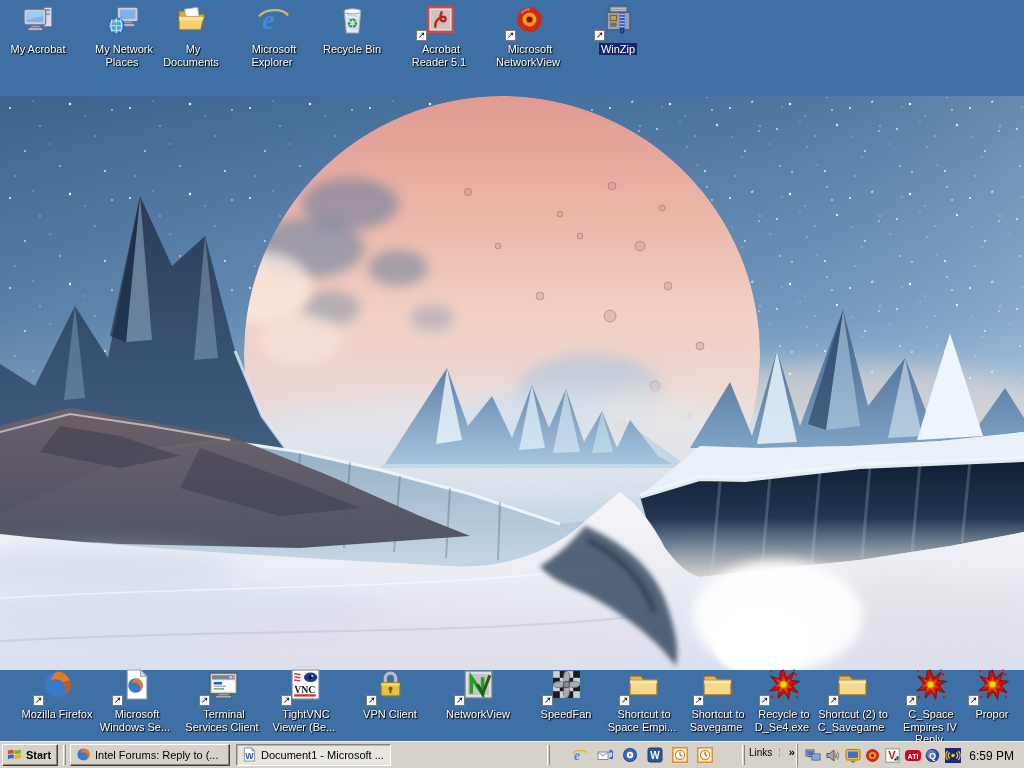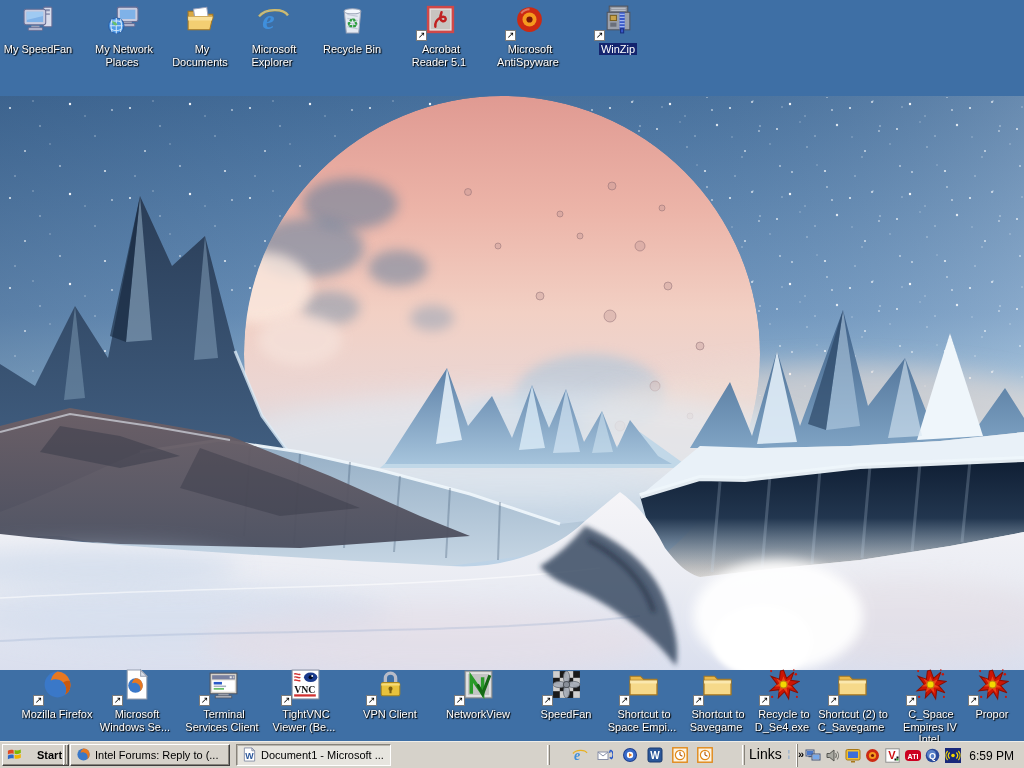--- a/index.html
+++ b/index.html
@@ -23,27 +23,27 @@
   
   #taskbar { position:absolute; left:0; bottom:0; width:1024px; height:27px;
              background:#D6D2CA; border-top:1px solid #EFEDE8; }
   .bevout { border:1px solid; border-color:#FFFFFF #404040 #404040 #FFFFFF;
             box-shadow:inset -1px -1px 0 #87837B; background:#D6D2CA; }
   .bevin  { border:1px solid; border-color:#87837B #FFFFFF #FFFFFF #87837B;
             box-shadow:inset 1px 1px 0 #b9b5ad; background:#E7E5DF; }
   .tb-item { position:absolute; top:2px; height:22px; display:flex; align-items:center; }
   .grip { position:absolute; top:3px; width:3px; height:20px;
           border-left:1px solid #FFFFFF; border-right:1px solid #87837B; }
-  #start-button { left:2px; padding:0 6px 0 4px; gap:14px; font-size:11px; font-weight:bold; color:#000; }
+  #start-button { left:2px; padding:0 6px 0 4px; gap:3px; font-size:11px; font-weight:bold; color:#000; }
   .task-btn { padding:8px 5px; gap:4px; font-size:11px; color:#000; white-space:nowrap; overflow:hidden; }
   .task-btn .ttl { overflow:hidden; text-overflow:clip; }
   #ql { left:570px; top:3px; position:absolute; display:flex; gap:5px; align-items:center; height:20px; }
   .ql-btn { width:20px; height:20px; display:flex; align-items:center; justify-content:center; }
   #links-bar { position:absolute; left:749px; top:4px; display:flex; align-items:center; gap:6px; }
-  #links-label { font-size:14px; color:#000; }
+  #links-label { font-size:10px; color:#000; }
   #links-sep { color:#6f9ccf; font-size:9px; }
   #chevron { font-size:11px; font-weight:bold; color:#000; padding:0 2px; }
   #tray { position:absolute; right:0; top:2px; height:23px; display:flex; align-items:center;
           gap:3px; padding:0 10px 0 6px; border-left:1px solid #87837B; box-shadow:-1px 0 0 #FFFFFF; }
   .tray-ic { width:17px; height:17px; display:flex; align-items:center; justify-content:center; }
   #clock { font-size:12px; color:#000; margin-left:5px; white-space:nowrap; }
 </style>
 </head>
 <body>
 
@@ -241,39 +241,39 @@
     <rect x="21" y="4" width="8" height="19" rx="1" fill="#D8DCEC" stroke="#6A6F95"></rect>
           <rect x="23" y="6" width="4" height="2" fill="#8890B0"></rect>
           <rect x="23" y="10" width="4" height="1.5" fill="#8890B0"></rect>
     <rect x="2" y="6" width="21" height="15" rx="2" fill="#C8CCE0" stroke="#6A6F95"></rect>
     <rect x="4.5" y="8.5" width="16" height="10" fill="#7FB2E8"></rect>
           <path d="M4.5,8.5 h16 v4 l-16,4 Z" fill="#A8D0F4" opacity=".8"></path>
     <rect x="9" y="22" width="8" height="2" fill="#9AA0B8"></rect>
           <rect x="6" y="24" width="14" height="2.5" rx="1" fill="#C8CCE0" stroke="#6A6F95"></rect>
   </svg></span>
     </div>
-  <div class="di-label"><span>My SpeedFan</span></div>
+  <div class="di-label"><span>My Acrobat</span></div>
 </div>
 
 <div class="dicon" style="left:85px;top:4px">
   <div class="di-img">
       <span><svg class="main" viewBox="0 0 32 32">
     <rect x="10" y="4" width="20" height="14" rx="2" fill="#C8CCE0" stroke="#6A6F95"></rect>
           <rect x="12.5" y="6.5" width="15" height="9" fill="#7FB2E8"></rect>
     <rect x="16" y="18" width="8" height="2" fill="#9AA0B8"></rect>
           <rect x="13" y="20" width="14" height="2.5" rx="1" fill="#C8CCE0" stroke="#6A6F95"></rect>
     <circle cx="9" cy="22" r="7.5" fill="#4F9BE8" stroke="#2A5FA8"></circle>
     <path d="M4,19 C6,16.5 12,16.5 14,19 M3,22 h12 M4,25 C6,27.5 12,27.5 14,25 M9,14.5 v15 M5,15.8 C3.5,19 3.5,25 5,28.2 M13,15.8 C14.5,19 14.5,25 13,28.2" stroke="#CFE6FA" stroke-width="1" fill="none"></path>
     <path d="M5,17 C7,19 9,18 10,21 C8,23 5,21 5,17 Z" fill="#69C06A"></path>
   </svg></span>
     </div>
   <div class="di-label"><span>My Network Places</span></div>
 </div>
 
-<div class="dicon" style="left:163px;top:4px">
+<div class="dicon" style="left:154px;top:4px">
   <div class="di-img">
       <span><svg class="main" viewBox="0 0 32 32">
     <path d="M3,8 h9 l3,3 h12 v4 H3 Z" fill="#D9A842" stroke="#A87820"></path>
     <rect x="9" y="5" width="13" height="12" fill="#FFFFFF" stroke="#9AA0B8" transform="rotate(-8 15 11)"></rect>
     <path d="M3,13 h24 l-3,13 H3 Z" fill="#F3CE72" stroke="#A87820"></path>
     <path d="M3,13 h24 l-1,4 H3 Z" fill="#F9E09A"></path>
   </svg></span>
     </div>
   <div class="di-label"><span>My Documents</span></div>
 </div>
@@ -316,21 +316,21 @@
 <div class="dicon" style="left:491px;top:4px">
   <div class="di-img">
       <span><svg class="main" viewBox="0 0 32 32">
     <circle cx="16" cy="16" r="12" fill="#CC2A12"></circle>
           <circle cx="16" cy="16" r="6.8" fill="#F59A1E"></circle>
     <circle cx="16" cy="16" r="3" fill="#7A1608"></circle>
           <path d="M8,10 A10,10 0 0 1 16,6" stroke="#FFFFFF" stroke-width="2" fill="none" opacity=".35"></path>
   </svg></span>
   <span class="sc">↗</span>
     </div>
-  <div class="di-label"><span>Microsoft AntiSpyware</span></div>
+  <div class="di-label"><span>Microsoft NetworkView</span></div>
 </div>
 
 <div class="dicon selected" style="left:580px;top:4px">
   <div class="di-img">
       <span><svg class="main" viewBox="0 0 32 32">
     <rect x="7" y="3" width="18" height="6" fill="#8A8F9A" stroke="#50545E"></rect>
           <path d="M9,5 h14 M9,7 h14" stroke="#C8CCD4" stroke-width="1"></path>
     <rect x="5" y="9" width="22" height="17" fill="#9AA0AC" stroke="#50545E"></rect>
     <rect x="8" y="12" width="6" height="5" fill="#C8A24A" stroke="#7A6020"></rect>
           <rect x="8" y="19" width="6" height="4" fill="#6A6F7A"></rect>
@@ -521,21 +521,21 @@
     <g fill="#CC1505">
             <circle cx="4" cy="3" r="1"></circle>
             <circle cx="28" cy="6" r="1.2"></circle>
             <circle cx="29" cy="28" r="1"></circle>
             <circle cx="5" cy="28" r="1.1"></circle>
             <circle cx="26" cy="2" r=".8"></circle>
           </g>
   </svg></span>
   <span class="sc">↗</span>
     </div>
-  <div class="di-label"><span>C_Space Empires IV Intel</span></div>
+  <div class="di-label"><span>C_Space Empires IV Reply</span></div>
 </div>
 
 <div class="dicon" style="left:954px;top:669px">
   <div class="di-img">
       <span><svg class="main" viewBox="0 0 32 32">
     <path d="M16,2 L19,10 L26,4 L23,12 L31,13 L24,17 L30,24 L22,21 L21,30 L17,23 L11,29 L12,21 L3,22 L10,16 L4,8 L12,11 L13,3 Z" fill="#CC1505" stroke="#8A0E02"></path>
     <path d="M16,8 L18,13 L23,11 L20,16 L25,19 L19,19 L20,25 L16,20 L11,24 L13,18 L7,18 L12,15 L9,10 L14,13 Z" fill="#F04818" opacity=".9"></path>
     <circle cx="16" cy="16" r="3.4" fill="#F5D800" stroke="#B8860B"></circle>
     <g fill="#CC1505">
             <circle cx="4" cy="3" r="1"></circle>

